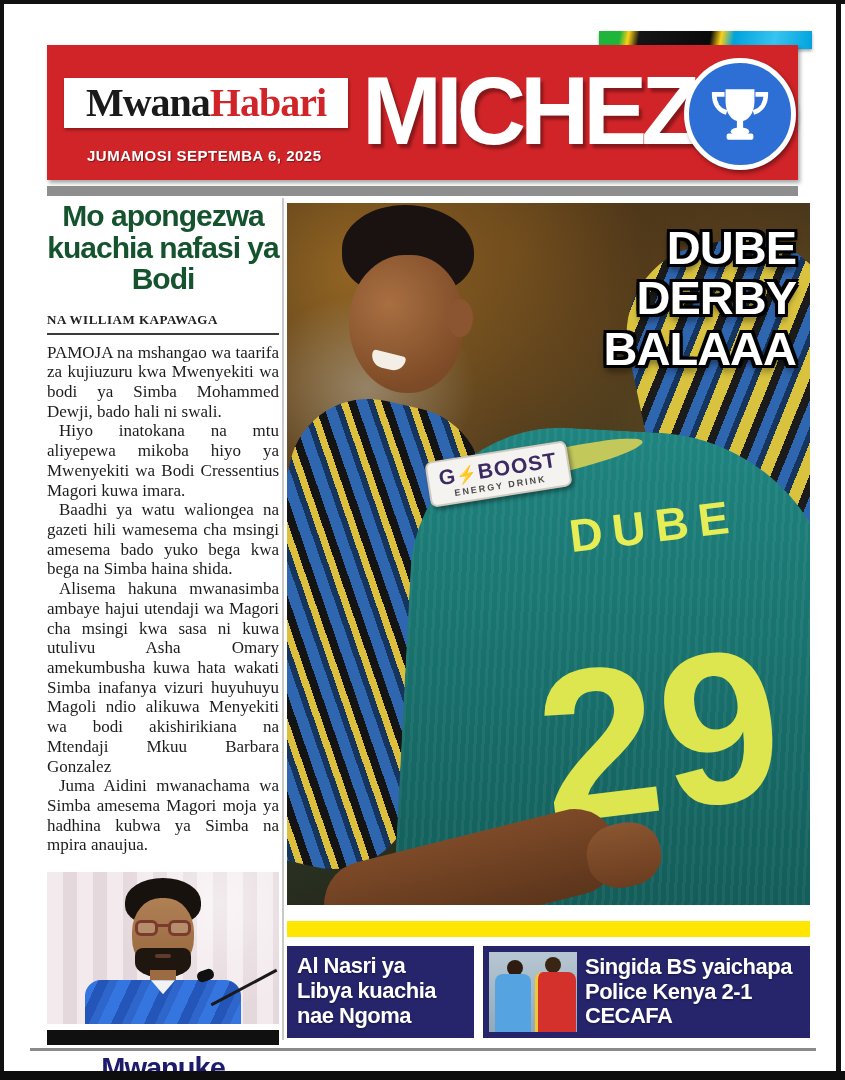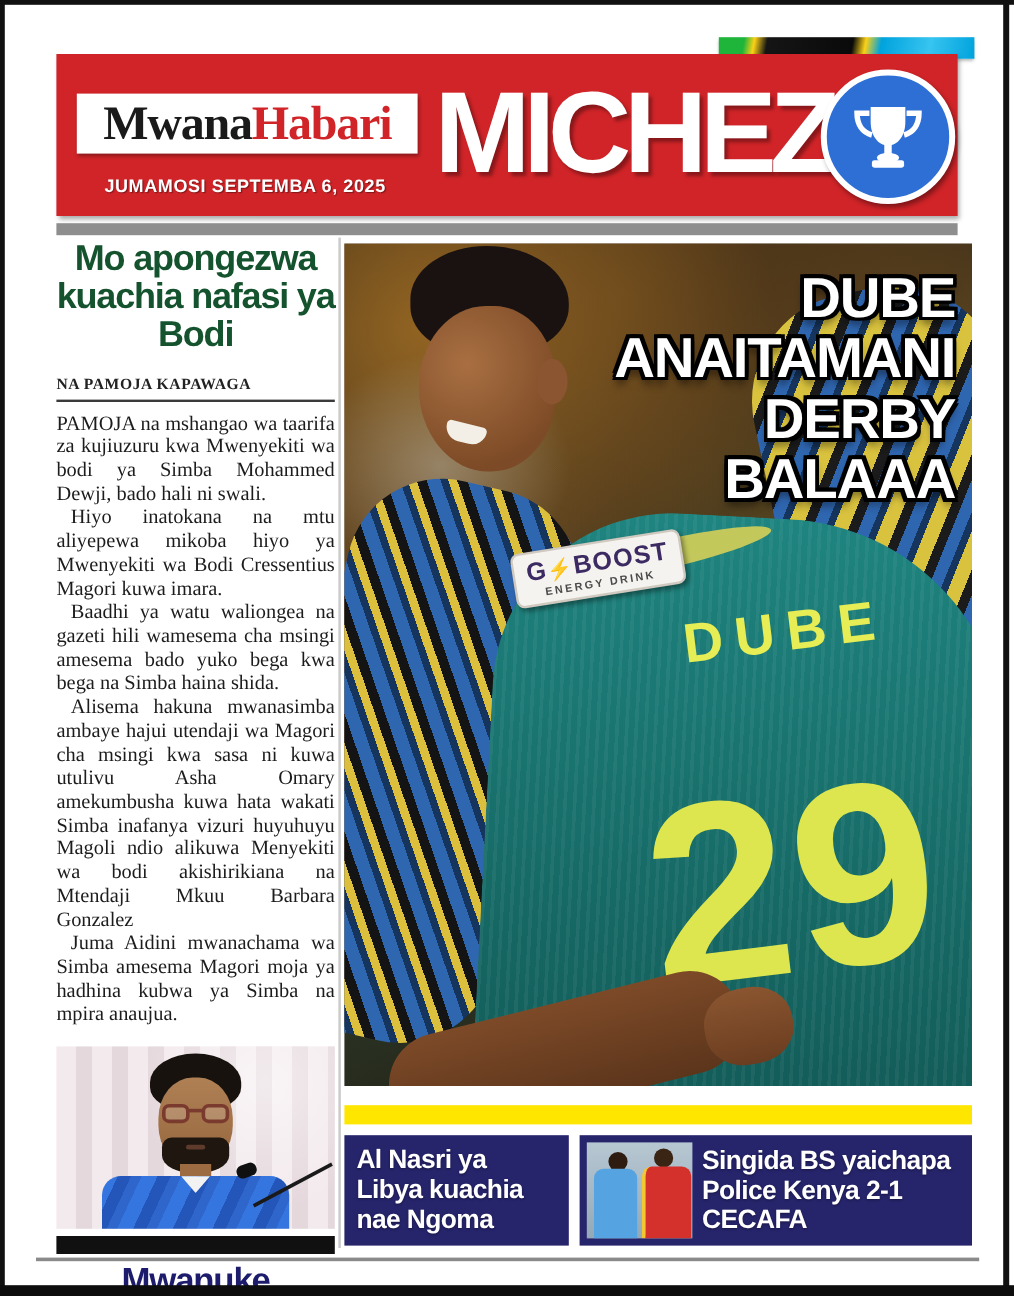--- a/index.html
+++ b/index.html
@@ -168,21 +168,21 @@
         <ellipse cx="32" cy="49" rx="9" ry="4" fill="#ffffff"></ellipse>
         <rect x="19" y="51" width="26" height="6" rx="2" fill="#ffffff"></rect>
       </svg>
     </div>
   </header>
 
   <div class="gray-bar"></div>
 
   <aside class="left-col">
     <h1 class="lead-headline">Mo apongezwa kuachia nafasi ya Bodi</h1>
-    <div class="byline">NA PAMOJA KAPAWAGA</div>
+    <div class="byline">NA WILLIAM KAPAWAGA</div>
     <div class="body-copy">
       <p>PAMOJA na mshangao wa taarifa za kujiuzuru kwa  Mwenyekiti wa bodi ya Simba Mohammed Dewji, bado  hali ni swali.</p>
       <p>Hiyo inatokana na mtu aliyepewa mikoba hiyo ya Mwenyekiti wa Bodi Cressentius Magori kuwa imara.</p>
       <p>Baadhi ya watu waliongea na gazeti hili wamesema cha msingi amesema bado yuko bega kwa bega na Simba haina shida.</p>
       <p>Alisema hakuna mwanasimba ambaye hajui utendaji wa Magori cha msingi kwa sasa ni kuwa  utulivu Asha Omary amekumbusha kuwa hata wakati Simba inafanya vizuri huyuhuyu Magoli ndio alikuwa  Menyekiti wa bodi akishirikiana na Mtendaji Mkuu Barbara Gonzalez</p>
       <p>Juma Aidini mwanachama wa Simba amesema Magori moja ya hadhina kubwa ya Simba na mpira anaujua.</p>
     </div>
 
     <div class="photo1">
       <div class="p1-hair"></div>
@@ -239,21 +239,20 @@
     <div class="mp-gboost">
       <div class="g1"><span>G</span><span class="mp-bolt">⚡</span><span>BOOST</span></div>
       <div class="g2">ENERGY DRINK</div>
     </div>
     <div class="mp-name">DUBE</div>
     <div class="mp-number">29</div>
     <div class="mp-arm-hug"></div>
     <div class="mp-hand"></div>
     <div class="overlay-headline">
       <div>DUBE</div>
-      <div>ANAITAMANI</div>
       <div>DERBY</div>
       <div>BALAAA</div>
     </div>
   </section>
 
   <div class="yellow-stripe"></div>
 
   <div class="teaser-row">
     <div class="teaser teaser-1">
       <div class="teaser-text">Al Nasri ya Libya kuachia nae Ngoma</div>

